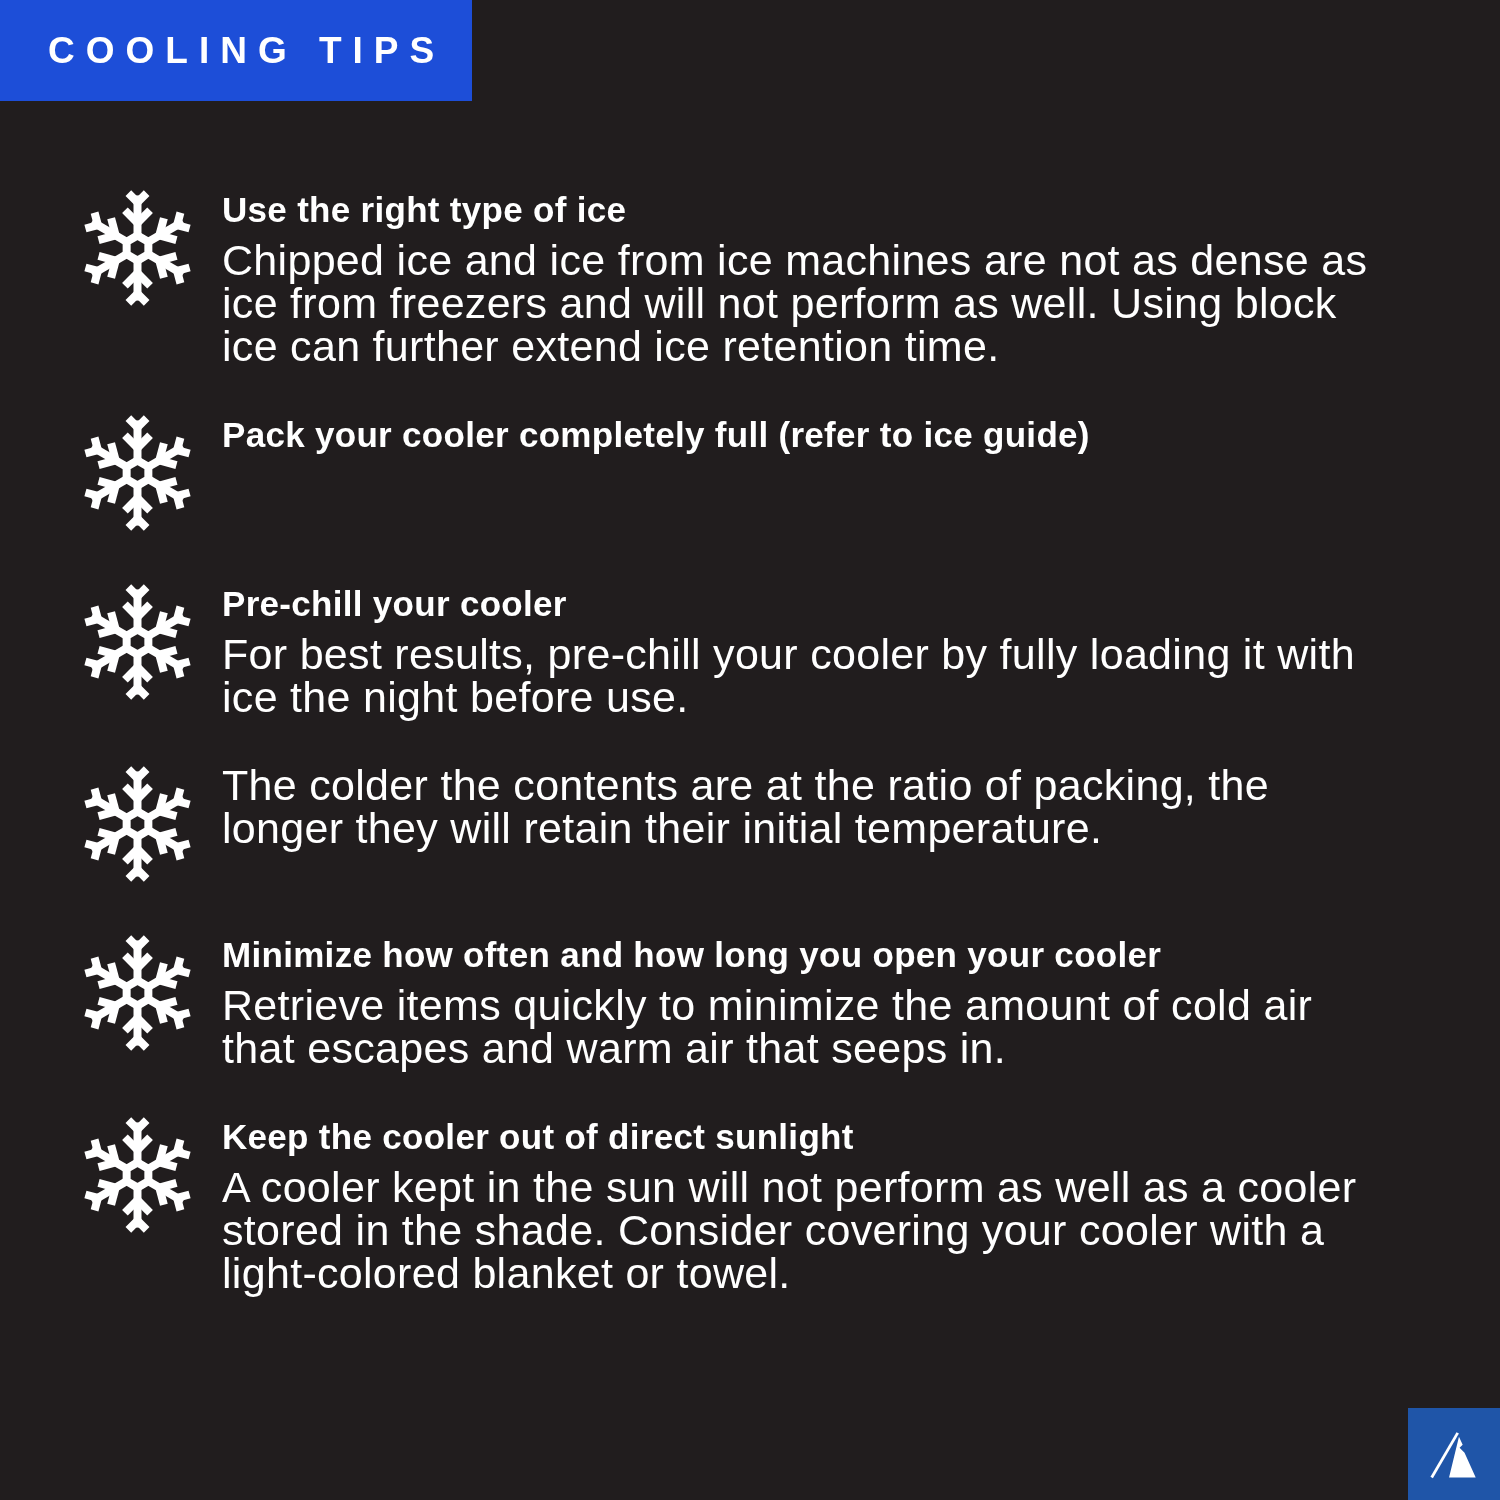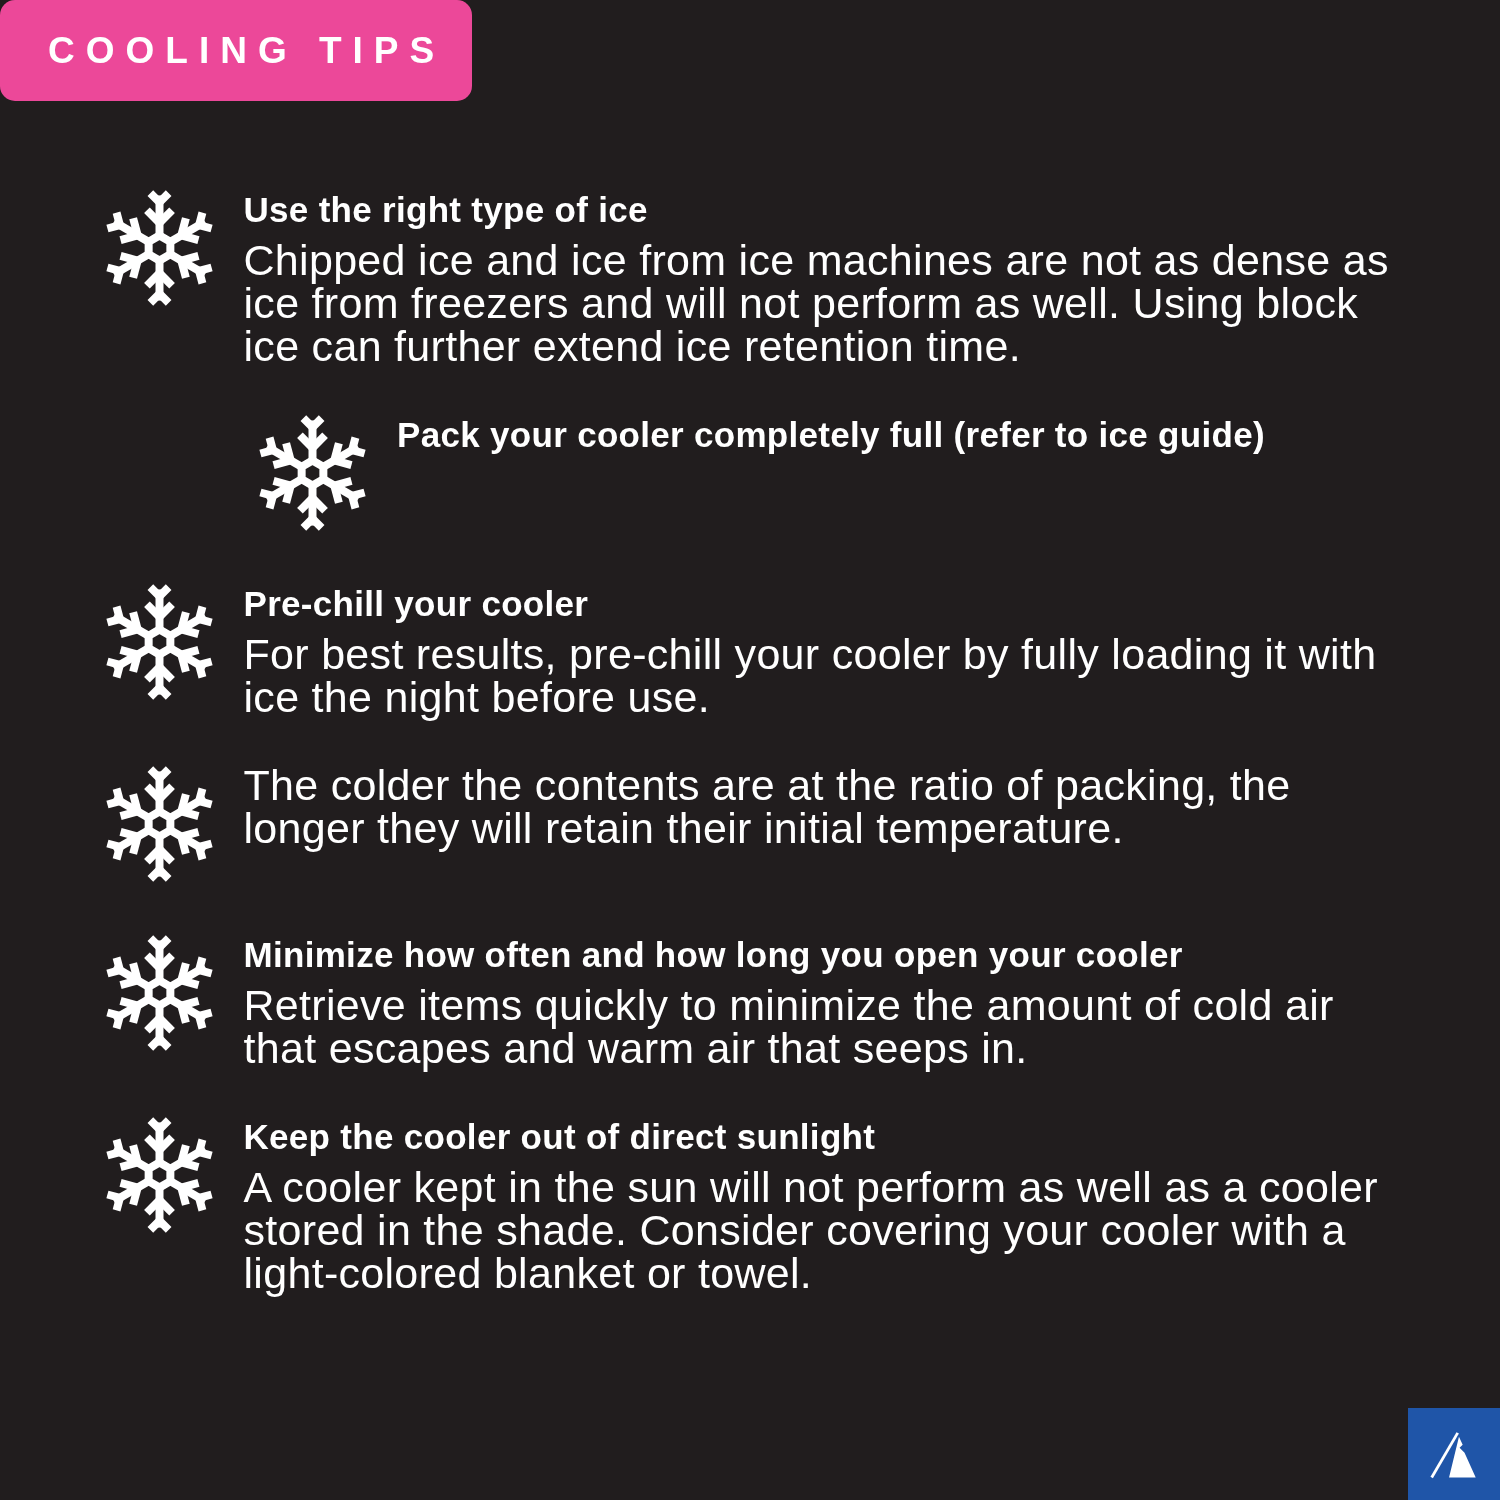--- a/index.html
+++ b/index.html
@@ -11,47 +11,45 @@
     color: #ffffff;
     font-family: "Liberation Sans", sans-serif;
     overflow: hidden;
   }
   .header-badge {
     position: absolute;
     top: 0;
     left: 0;
     width: 472px;
     height: 101px;
-    background: #ec4899;
+    background: #1d4ed8;
     display: flex;
     align-items: center;
     box-sizing: border-box;
     padding-left: 48px;
-    border-radius: 15px;
   }
   .header-title {
     font-size: 37px;
     font-weight: 700;
     letter-spacing: 11px;
     color: #ffffff;
     white-space: nowrap;
   }
   .tips {
     position: absolute;
     top: 188px;
     left: 80px;
     right: 60px;
     display: flex;
     flex-direction: column;
     gap: 45px;
   }
   .tip {
     display: flex;
     align-items: flex-start;
-    justify-content: center;
   }
   .tip-icon {
     flex: 0 0 118px;
     margin-right: 24px;
     margin-top: -4px;
   }
   .tip-icon svg { display: block; width: 115px; height: 128px; }
   .tip-text { max-width: 1175px; }
   .tip-heading {
     font-size: 35px;

